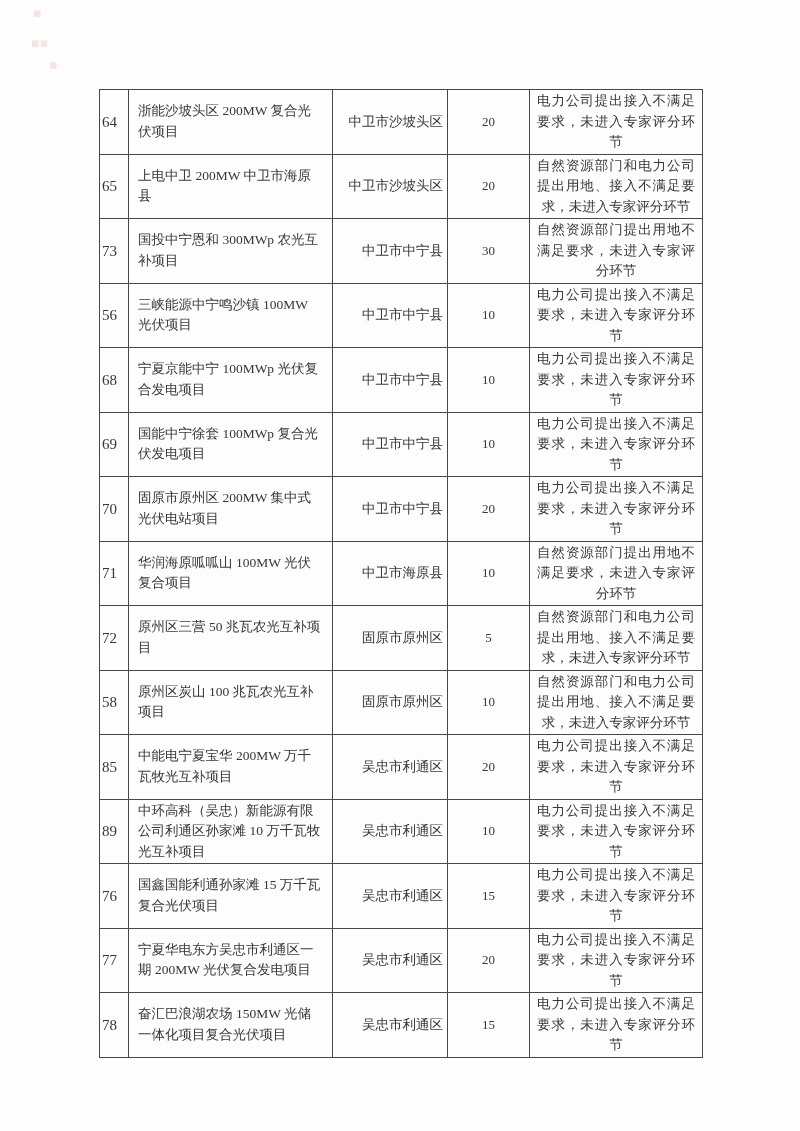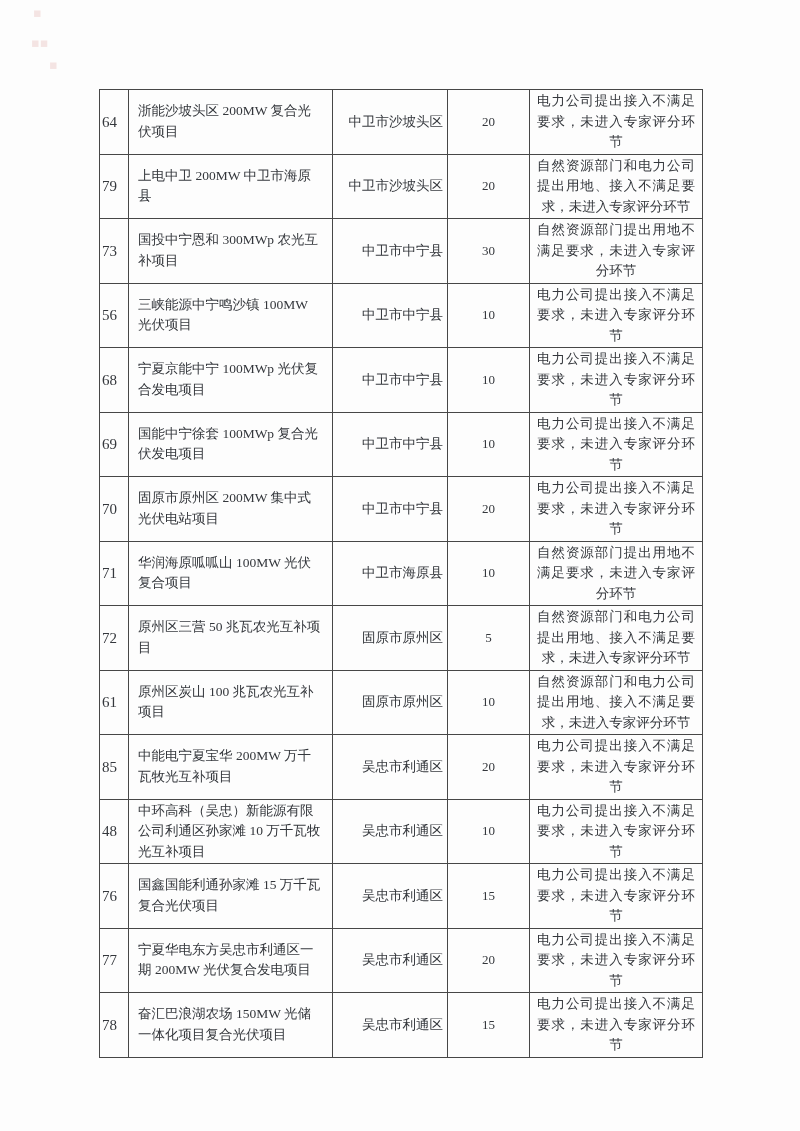--- a/index.html
+++ b/index.html
@@ -91,21 +91,21 @@
     </colgroup>
     <tbody id="rows-body">
         <tr>
       <td class="c-no">64</td>
       <td class="c-name">浙能沙坡头区 200MW 复合光伏项目</td>
       <td class="c-loc">中卫市沙坡头区</td>
       <td class="c-cap">20</td>
       <td class="c-reason">电力公司提出接入不满足要求，未进入专家评分环节</td>
     </tr>
         <tr>
-      <td class="c-no">79</td>
+      <td class="c-no">65</td>
       <td class="c-name">上电中卫 200MW 中卫市海原县</td>
       <td class="c-loc">中卫市沙坡头区</td>
       <td class="c-cap">20</td>
       <td class="c-reason">自然资源部门和电力公司提出用地、接入不满足要求，未进入专家评分环节</td>
     </tr>
         <tr>
       <td class="c-no">73</td>
       <td class="c-name">国投中宁恩和 300MWp 农光互补项目</td>
       <td class="c-loc">中卫市中宁县</td>
       <td class="c-cap">30</td>
@@ -147,35 +147,35 @@
       <td class="c-reason">自然资源部门提出用地不满足要求，未进入专家评分环节</td>
     </tr>
         <tr>
       <td class="c-no">72</td>
       <td class="c-name">原州区三营 50 兆瓦农光互补项目</td>
       <td class="c-loc">固原市原州区</td>
       <td class="c-cap">5</td>
       <td class="c-reason">自然资源部门和电力公司提出用地、接入不满足要求，未进入专家评分环节</td>
     </tr>
         <tr>
-      <td class="c-no">61</td>
+      <td class="c-no">58</td>
       <td class="c-name">原州区炭山 100 兆瓦农光互补项目</td>
       <td class="c-loc">固原市原州区</td>
       <td class="c-cap">10</td>
       <td class="c-reason">自然资源部门和电力公司提出用地、接入不满足要求，未进入专家评分环节</td>
     </tr>
         <tr>
       <td class="c-no">85</td>
       <td class="c-name">中能电宁夏宝华 200MW 万千瓦牧光互补项目</td>
       <td class="c-loc">吴忠市利通区</td>
       <td class="c-cap">20</td>
       <td class="c-reason">电力公司提出接入不满足要求，未进入专家评分环节</td>
     </tr>
         <tr>
-      <td class="c-no">48</td>
+      <td class="c-no">89</td>
       <td class="c-name">中环高科（吴忠）新能源有限公司利通区孙家滩 10 万千瓦牧光互补项目</td>
       <td class="c-loc">吴忠市利通区</td>
       <td class="c-cap">10</td>
       <td class="c-reason">电力公司提出接入不满足要求，未进入专家评分环节</td>
     </tr>
         <tr>
       <td class="c-no">76</td>
       <td class="c-name">国鑫国能利通孙家滩 15 万千瓦复合光伏项目</td>
       <td class="c-loc">吴忠市利通区</td>
       <td class="c-cap">15</td>

